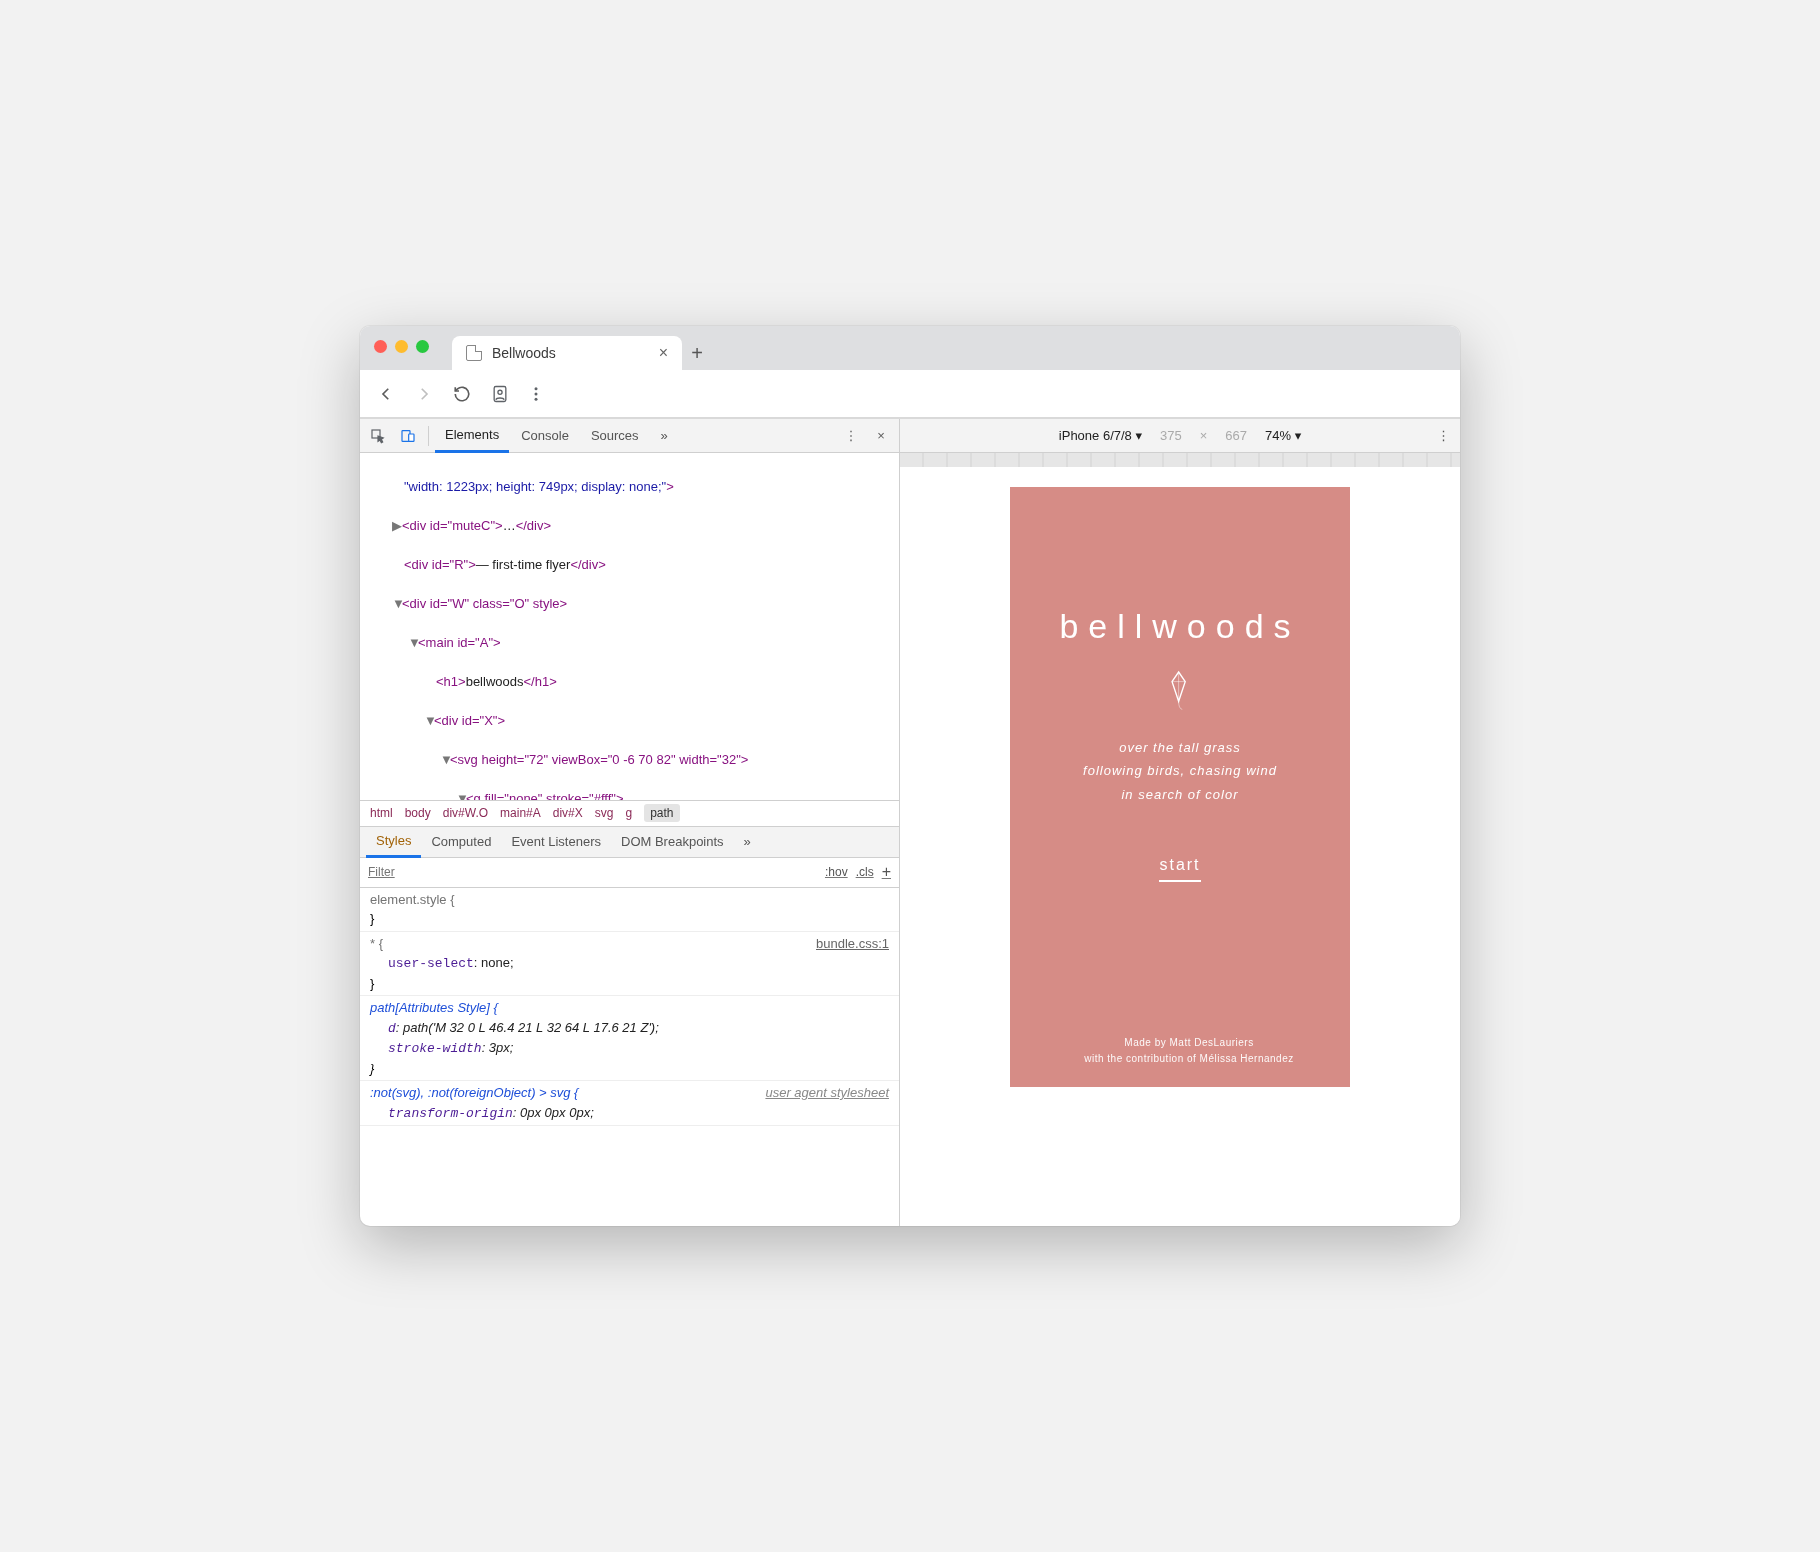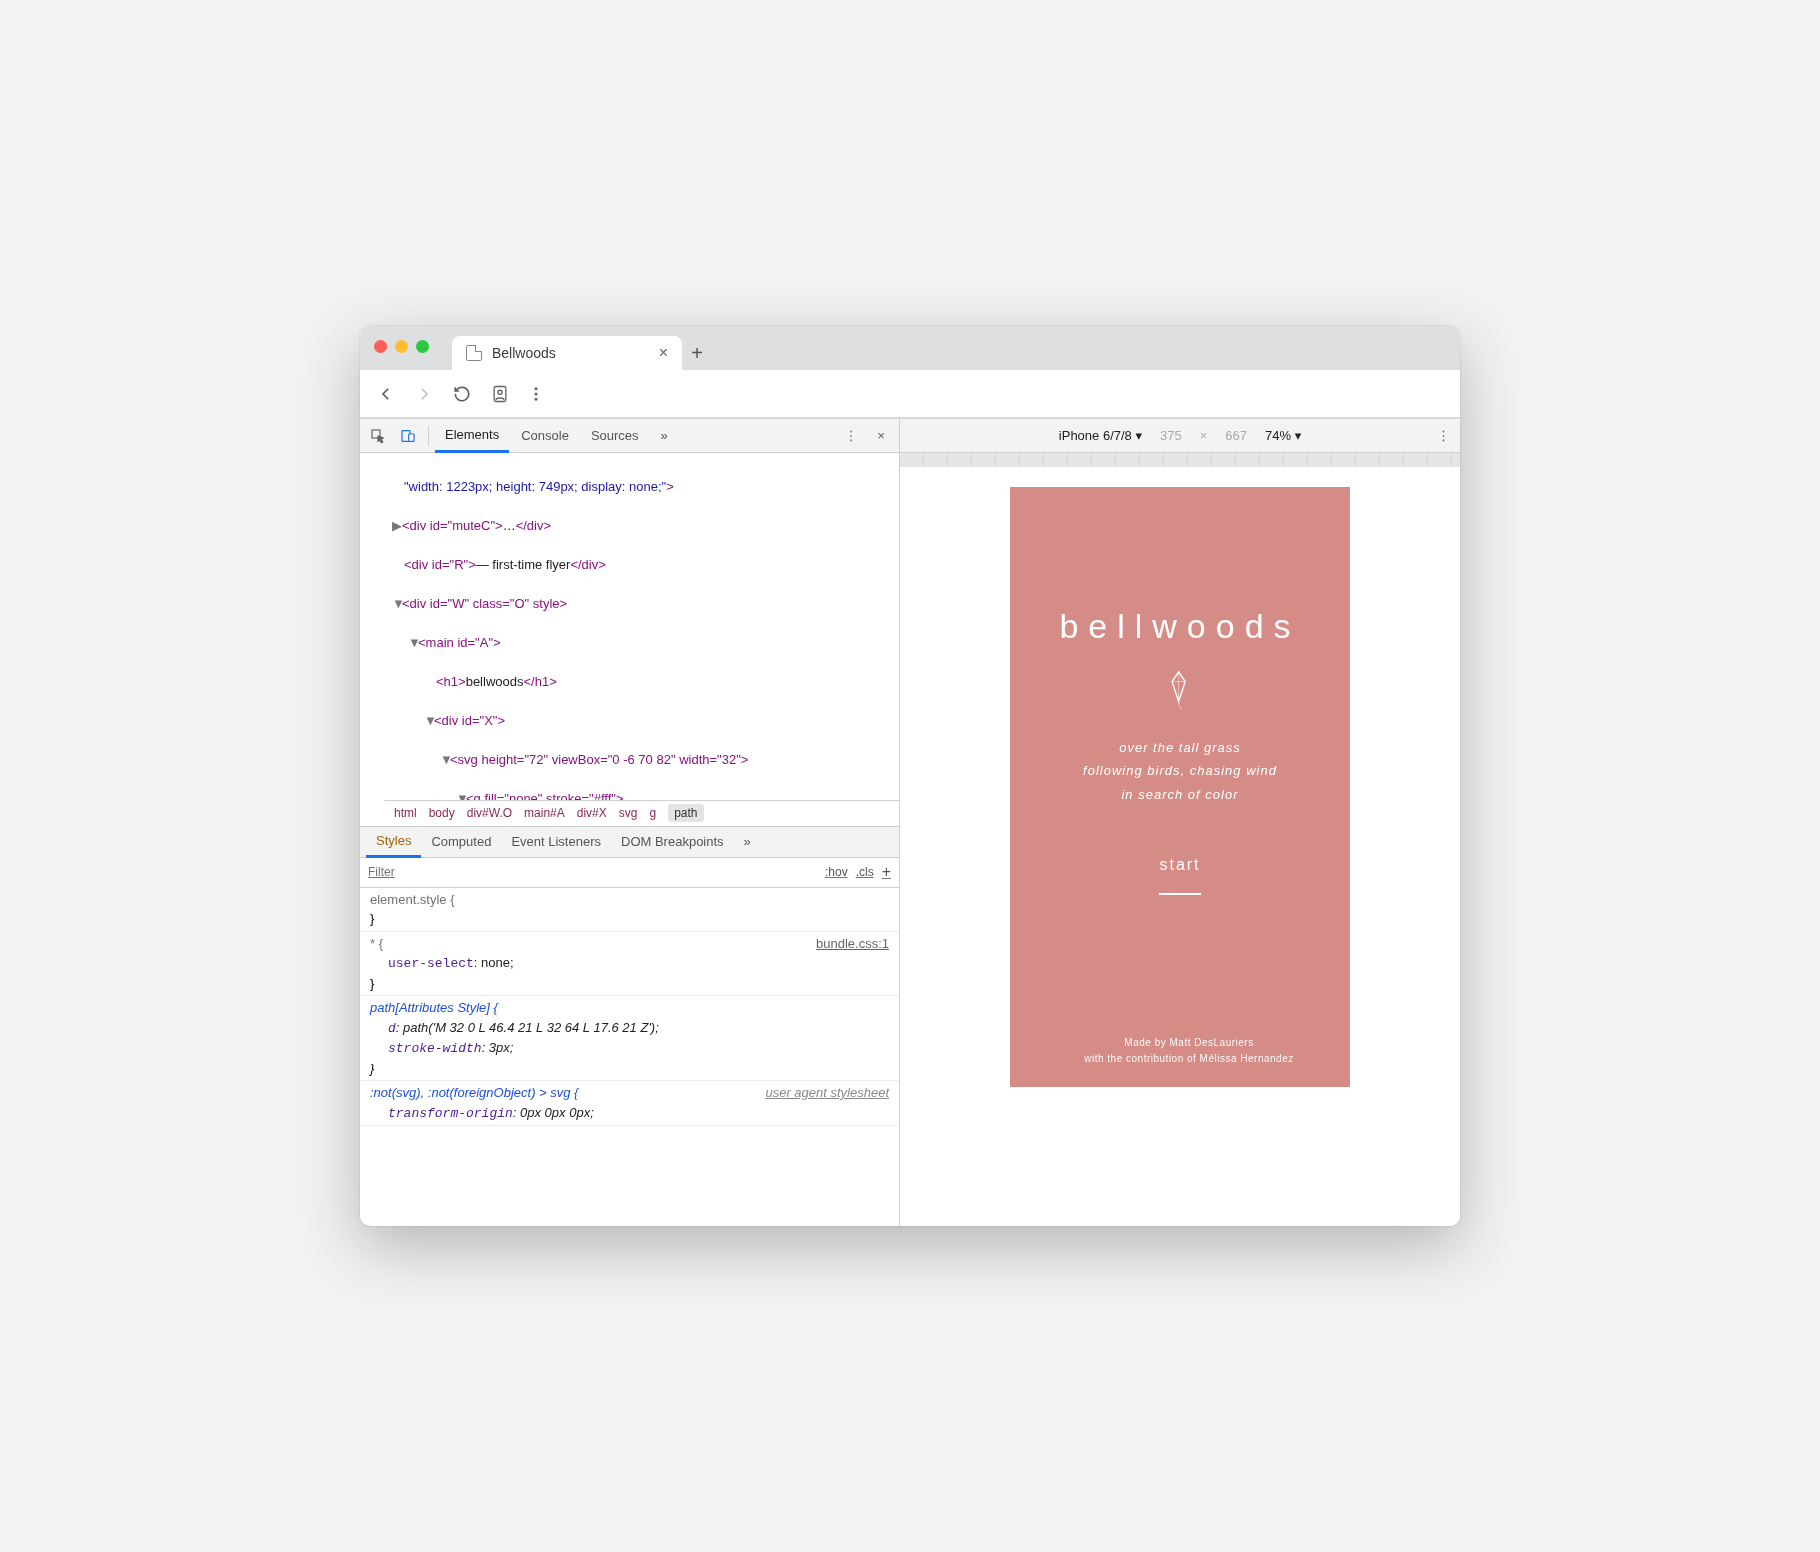--- a/index.html
+++ b/index.html
@@ -65,21 +65,21 @@
   .dt-spacer { flex:1; }
 
   
   .dom { flex:1; overflow:auto; padding:4px 0 4px 18px; line-height:1.5; color:#222; white-space:pre; position:relative; }
   .dom .row { padding:0 6px 0 6px; }.dom .ind1{padding-left:26px}.dom .ind2{padding-left:42px}.dom .ind3{padding-left:58px}
   .dom .ind4{padding-left:74px}.dom .ind5{padding-left:90px}
   .dom .t{color:#881280}.dom .v{color:#1a1aa6}.dom .txt{color:#222}
   .dom .tw{width:10px;display:inline-block;color:#777;cursor:pointer;margin-left:-12px;}
 
   
-  .crumb { height:26px; border-top:1px solid #cfcfcf; display:flex; align-items:center; gap:12px; padding:0 10px; font-family:"Helvetica Neue",Arial,sans-serif; font-size:12px; color:#8b2a57;margin-left:24px; }
+  .crumb { height:26px; border-top:1px solid #cfcfcf; display:flex; align-items:center; gap:12px; padding:0 10px; font-family:"Helvetica Neue",Arial,sans-serif; font-size:12px; color:#8b2a57; }
   .crumb span.sel { background:#e4e4e4; color:#333; padding:2px 6px; border-radius:3px; }
 
   
   .styles-tabs { height:32px; border-top:1px solid #cfcfcf; border-bottom:1px solid #cfcfcf; display:flex; align-items:center; padding:0 6px; background:#f3f3f3; font-family:"Helvetica Neue",Arial,sans-serif; font-size:13px; }
   .styles-tabs .st { padding:0 10px; height:32px; display:flex; align-items:center; color:#555; cursor:pointer; }
   .styles-tabs .st.active { color:#a16207; border-bottom:3px solid #1a73e8; }
   .filterbar { height:30px; border-bottom:1px solid #cfcfcf; display:flex; align-items:center; padding:0 8px; gap:8px; font-size:12px; color:#777; font-family:"Helvetica Neue",Arial,sans-serif;text-decoration:underline; }
   .filterbar input { flex:1; border:none; outline:none; font-size:12px; color:#555; background:transparent; }
   .filterbar .pill { color:#555; cursor:pointer; }
   .filterbar .plus { font-size:16px; }
@@ -97,21 +97,21 @@
   .device-bar .dropdown { color:#222; cursor:pointer; }
   .device-bar .dim { color:#aaa; }
   .device-bar .x { color:#aaa; }
   .device-bar .menu { position:absolute; right:10px; cursor:pointer; }
   .ruler { height:14px; background:repeating-linear-gradient(90deg,#e6e6e6 0,#e6e6e6 22px,#dcdcdc 22px,#dcdcdc 24px); }
   .viewport { flex:1; background:#fff; display:flex; align-items:flex-start; justify-content:center; padding:20px 0; }
   .phone { width: 340px; height: 600px; background:#d68c86; color:#fff; display:flex; flex-direction:column; align-items:center; padding:120px 26px 20px; text-align:center; }
   .phone h1 { font-weight:300; letter-spacing:10px; font-size:34px; margin-bottom:20px; }
   .phone .kite { margin-bottom:26px; }
   .phone .verse { font-style:italic; font-size:13px; letter-spacing:1px; line-height:1.8; margin-bottom:50px; }
-  .phone .start { font-size:16px; letter-spacing:2px; border-bottom:2px solid #fff; padding-bottom:19px; cursor:pointer; }
+  .phone .start { font-size:16px; letter-spacing:2px; border-bottom:2px solid #fff; padding-bottom:6px; cursor:pointer; }
   .phone .credits { margin-top:auto; font-size:10px; line-height:1.6; letter-spacing:0.5px; opacity:0.95;margin-left:18px; }
 
   svg { display:block; }
 </style>
 </head>
 <body>
 
 <div class="chrome-window">
 
   <div class="titlebar">

